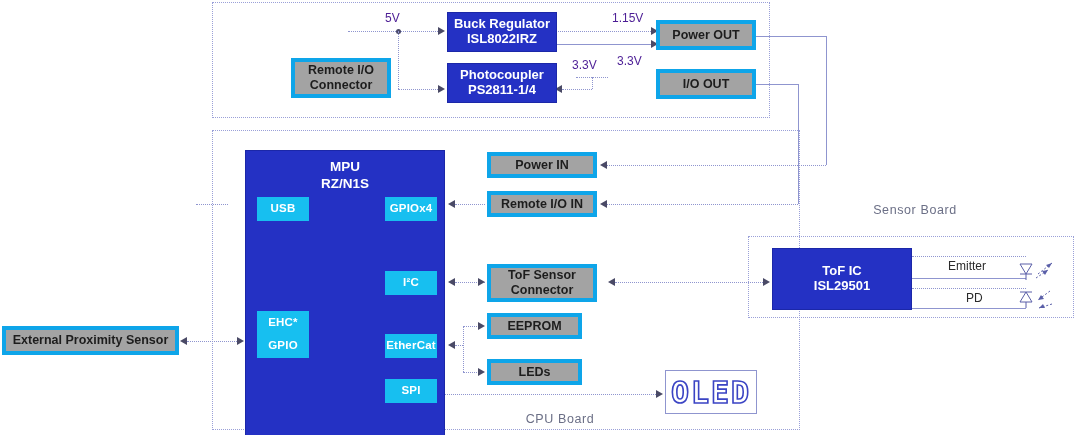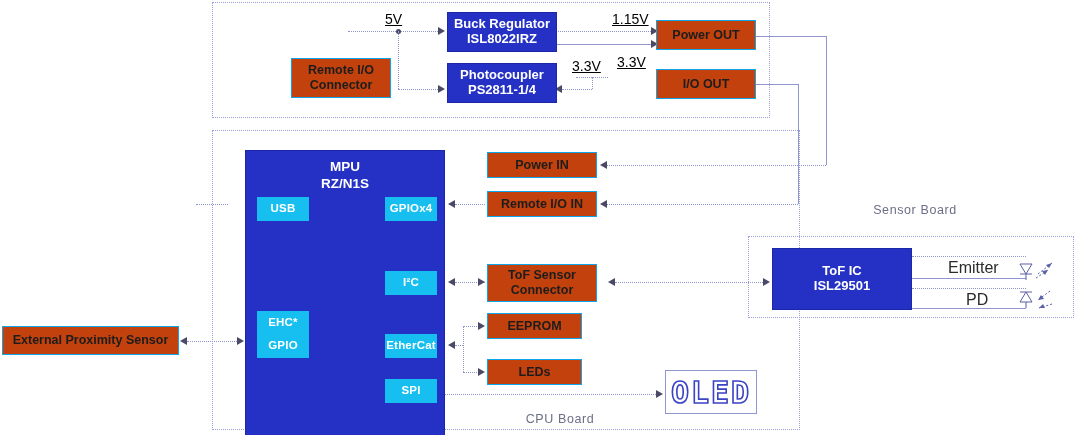--- a/index.html
+++ b/index.html
@@ -25,21 +25,21 @@
 
   
   .pill-cyan{
     background:#17bff0;border:1px solid #17bff0;color:#ffffff;
     display:flex;align-items:center;justify-content:center;
     font-size:11.5px;font-weight:bold;letter-spacing:.2px;
   }
 
   
   .blk-light{
-    background:#c2410c;border:1px solid #0ea5e9;color:#1d1d1d;
+    background:#a3a3a3;border:4px solid #0ea5e9;color:#1d1d1d;
     display:flex;align-items:center;justify-content:center;text-align:center;
     font-size:12.5px;font-weight:bold;line-height:1.2;
   }
 
   
   .mpu-title{
     position:absolute;left:0;right:0;top:8px;text-align:center;
     color:#ffffff;font-size:13.5px;font-weight:bold;line-height:1.25;
   }
 
@@ -49,36 +49,36 @@
   .wire-h.solid{border-top:1px solid #8f95cf;}
   .wire-v.solid{border-left:1px solid #8f95cf;}
 
   .dot{position:absolute;width:5px;height:5px;border-radius:50%;background:#4a4a6a;}
 
   
   .arr{position:absolute;width:0;height:0;}
   .arr-r{border-top:4px solid transparent;border-bottom:4px solid transparent;border-left:7px solid #4a4a66;}
   .arr-l{border-top:4px solid transparent;border-bottom:4px solid transparent;border-right:7px solid #4a4a66;}
 
-  .vlabel{position:absolute;font-size:14px;color:#000000;white-space:nowrap;text-decoration:underline;}
+  .vlabel{position:absolute;font-size:12px;color:#4c1d95;white-space:nowrap;}
 
   
   .oled-box{
     position:absolute;border:1px solid #8f95cf;background:#ffffff;
     display:flex;align-items:center;justify-content:center;
   }
   .oled-text{
     font-family:"DejaVu Sans Mono",monospace;font-size:30px;font-weight:bold;
     color:#ffffff;letter-spacing:2px;
     -webkit-text-stroke:1.6px #3b44c4;
     text-shadow:0 0 0 #3b44c4;
   }
 
   .sensor-rowlabel{
-    position:absolute;font-size:16px;color:#2b2b2b;white-space:nowrap;text-align:right;
+    position:absolute;font-size:12px;color:#2b2b2b;white-space:nowrap;text-align:right;
   }
   .led-sym{position:absolute;}
 </style>
 </head>
 <body>
 
 <div id="stage">
 
   <div class="abs board" style="left:212px;top:2px;width:558px;height:116px;"></div>
 

